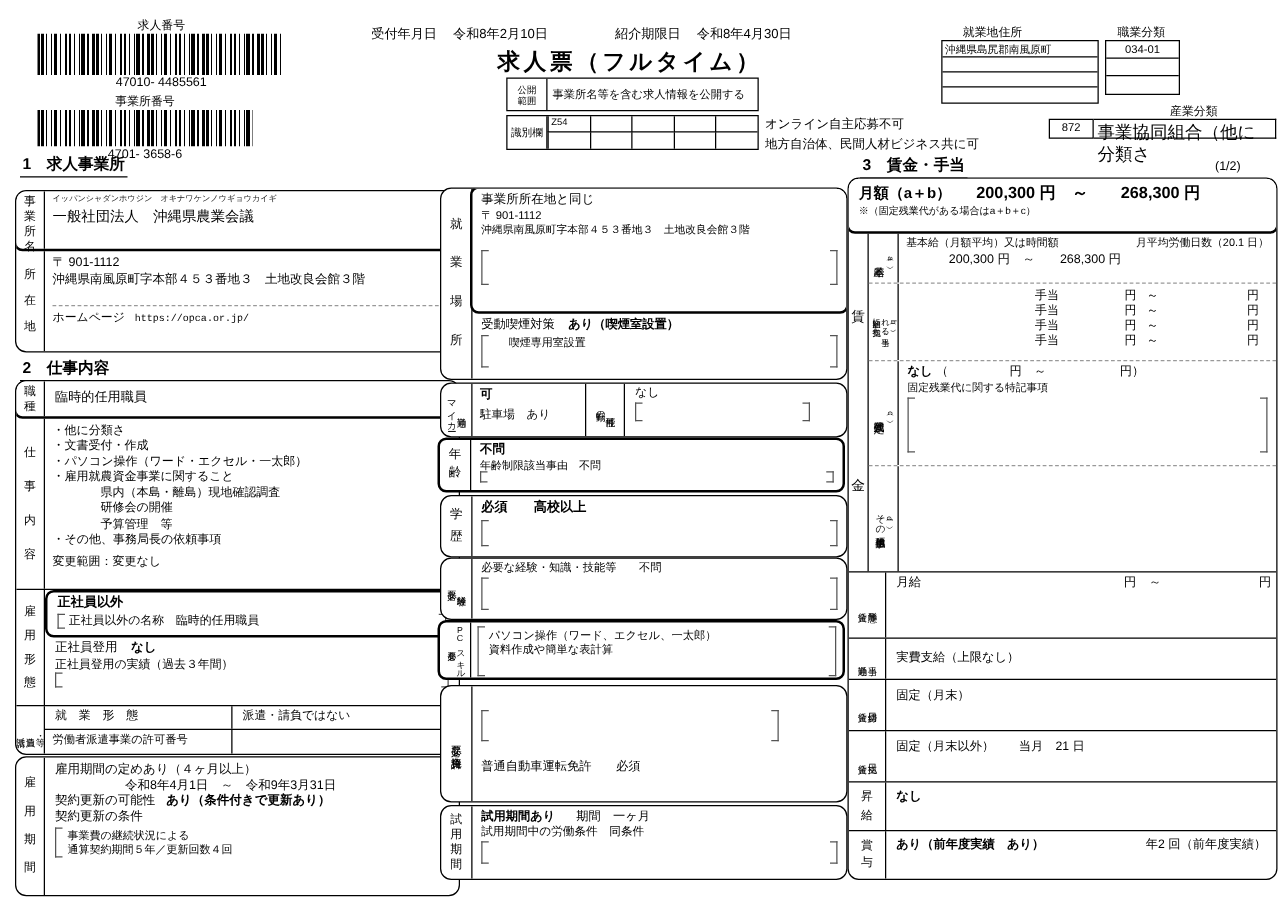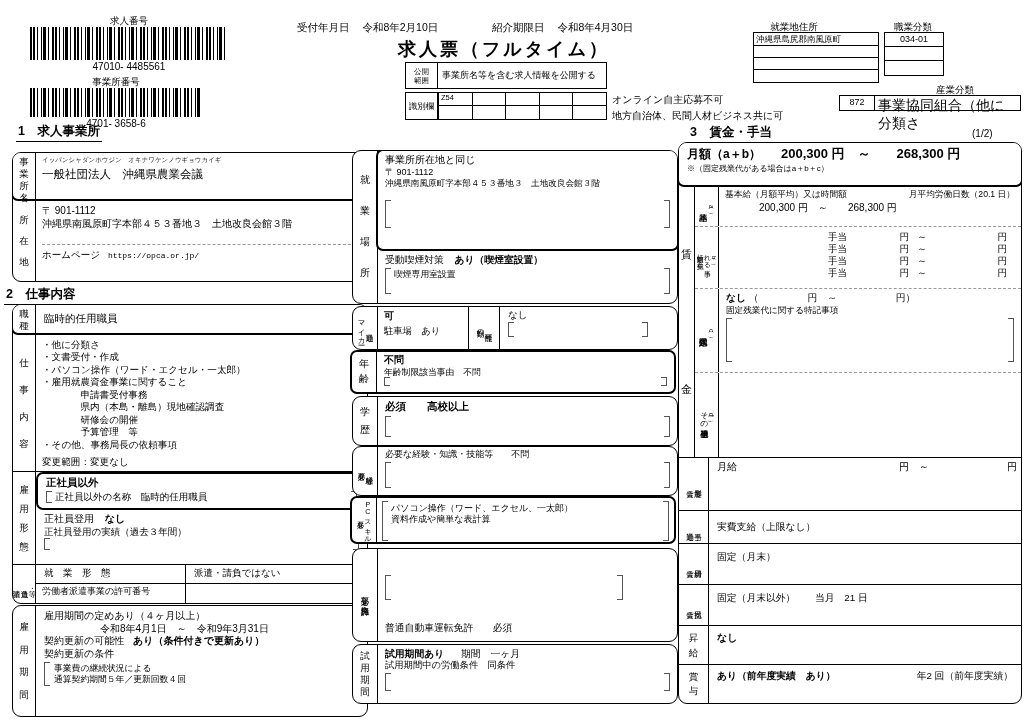--- a/index.html
+++ b/index.html
@@ -132,21 +132,21 @@
         <div style="font-size:10px">沖縄県南風原町字本部４５３番地３　土地改良会館３階</div>
         <div class="dash" style="margin-top:14px"></div>
         <div style="display:flex;align-items:baseline;margin-top:4px">
           <span style="font-size:9.5px;margin-right:8px">ホームページ</span>
           <span class="mono" style="font-size:8px">https://opca.or.jp/</span>
         </div>
       </div>
     </div>
   </div>
 
-  <div class="abs" style="left:4px;top:287px"><span class="h">2　仕事内容</span></div>
+  <div class="abs" style="left:16px;top:287px"><span class="h">2　仕事内容</span></div>
 
   <div class="grp col" style="left:12px;top:304px;width:354px;height:298px">
     <div class="bbx" style="margin:-2px -2px 0;height:32px;display:flex">
       <div class="labv" style="width:23px;font-size:9.5px">
         <span>職</span>
           <span>種</span>
       </div>
       <div style="flex:1;display:flex;align-items:center;padding-left:8px;font-size:10.5px">臨時的任用職員</div>
     </div>
     <div style="height:136px;display:flex;border-bottom:1.5px solid #000">
@@ -154,21 +154,20 @@
         <span>仕</span>
           <span>事</span>
         <span>内</span>
           <span>容</span>
       </div>
       <div style="flex:1;padding:4px 6px;font-size:9.6px;line-height:1.3">
         <div>・他に分類さ</div>
           <div>・文書受付・作成</div>
         <div>・パソコン操作（ワード・エクセル・一太郎）</div>
           <div>・雇用就農資金事業に関すること</div>
-        <div>　　　　申請書受付事務</div>
           <div>　　　　県内（本島・離島）現地確認調査</div>
         <div>　　　　研修会の開催</div>
           <div>　　　　予算管理　等</div>
         <div>・その他、事務局長の依頼事項</div>
         <div style="margin-top:5px">変更範囲：変更なし</div>
       </div>
     </div>
     <div style="height:92px;display:flex">
       <div class="labv" style="width:23px;font-size:9.5px;padding:8px 0">
         <span>雇</span>
@@ -244,21 +243,21 @@
         <div style="font-size:10px">事業所所在地と同じ</div>
         <div style="font-size:9px">〒 901-1112</div>
         <div style="font-size:8.6px">沖縄県南風原町字本部４５３番地３　土地改良会館３階</div>
         <div class="bk" style="height:28px;margin-top:12px"></div>
       </div>
       <div style="padding:3px 7px">
         <div style="font-size:9.8px">
           <span>受動喫煙対策</span>
           <span class="b" style="margin-left:8px">あり（喫煙室設置）</span>
         </div>
-        <div class="bk" style="height:24px;margin-top:2px;padding:1px 9px;font-size:8.8px">喫煙専用室設置</div>
+        <div class="bk" style="height:24px;margin-top:2px;padding:1px 22px;font-size:8.8px">喫煙専用室設置</div>
       </div>
     </div>
   </div>
 
   <div class="grp" style="left:352px;top:306px;width:324px;height:42px">
     <div class="labh" style="width:25px;font-size:7.5px">
       <span class="v">マイカー</span>
       <span class="v">通勤</span>
     </div>
     <div style="width:90px;padding:3px 6px;box-sizing:border-box">
@@ -323,21 +322,21 @@
   </div>
 
   <div class="grp" style="left:352px;top:548px;width:324px;height:92px">
     <div class="labh" style="width:25px;font-size:8.5px">
       <span class="v">必要な免許・資格</span>
     </div>
     <div class="col" style="flex:1;padding:4px 7px">
       <div style="flex:1"></div>
       <div class="bk" style="height:25px;width:238px"></div>
       <div style="flex:1"></div>
-      <div style="font-size:9.8px;margin-bottom:3px">普通自動車運転免許　　必須</div>
+      <div style="font-size:9.8px;margin-bottom:17px">普通自動車運転免許　　必須</div>
     </div>
   </div>
 
   <div class="grp" style="left:352px;top:644px;width:324px;height:58px">
     <div class="labv" style="width:25px;font-size:9.5px;padding:5px 0">
       <span>試</span>
         <span>用</span>
       <span>期</span>
         <span>間</span>
     </div>

